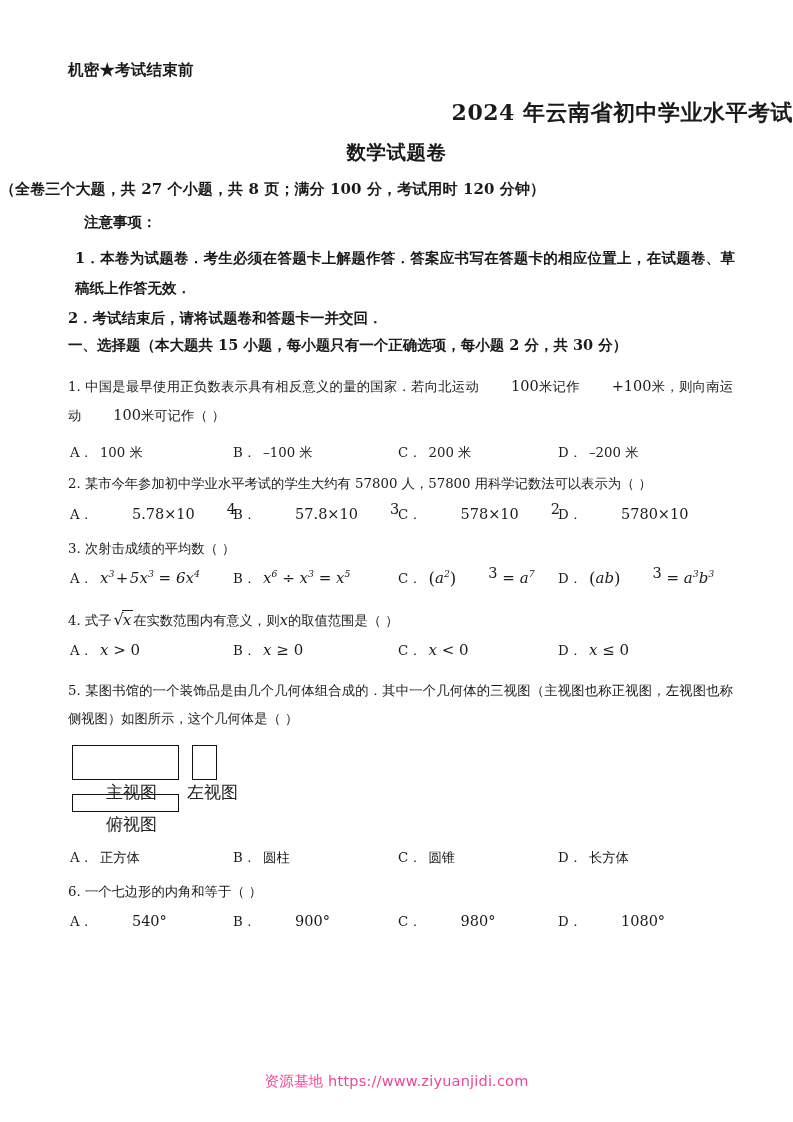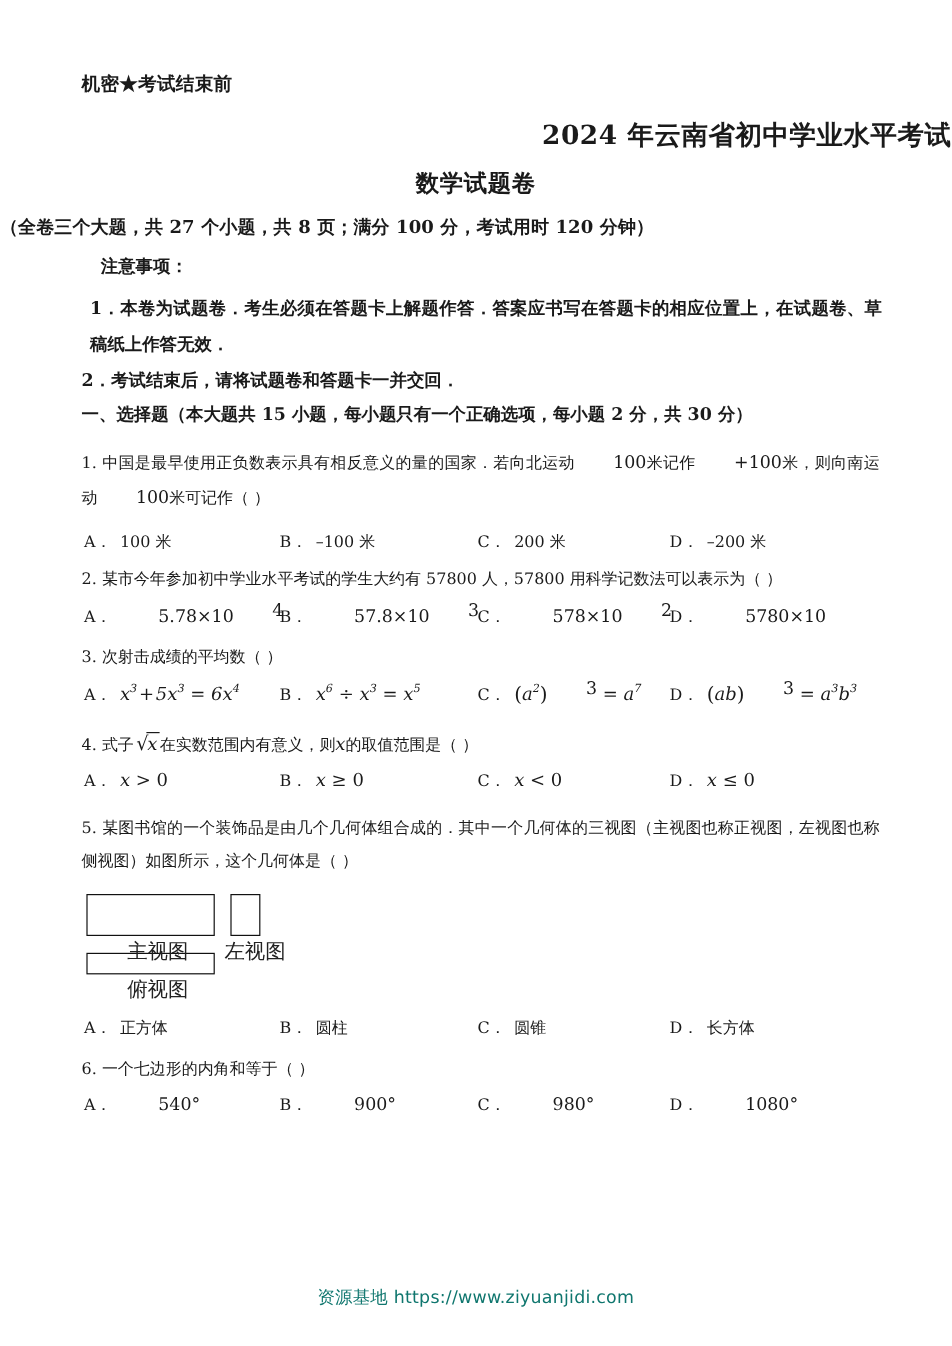--- a/index.html
+++ b/index.html
@@ -190,21 +190,21 @@
   .lbl-left  { left: 119px; top: 39px; }
   .lbl-top   { left: 38px; top: 71px; }
 
   .watermark {
     position: absolute;
     left: 0; right: 0;
     top: 1072px;
     text-align: center;
     font-family: "DejaVu Sans", "Liberation Sans", sans-serif;
     font-size: 14.5px;
-    color: #0f766e;
+    color: #ec4899;
     letter-spacing: 0.2px;
   }
 </style>
 </head>
 <body>
 
 <div class="page">
 
   <div class="confidential">机密★考试结束前</div>
 

